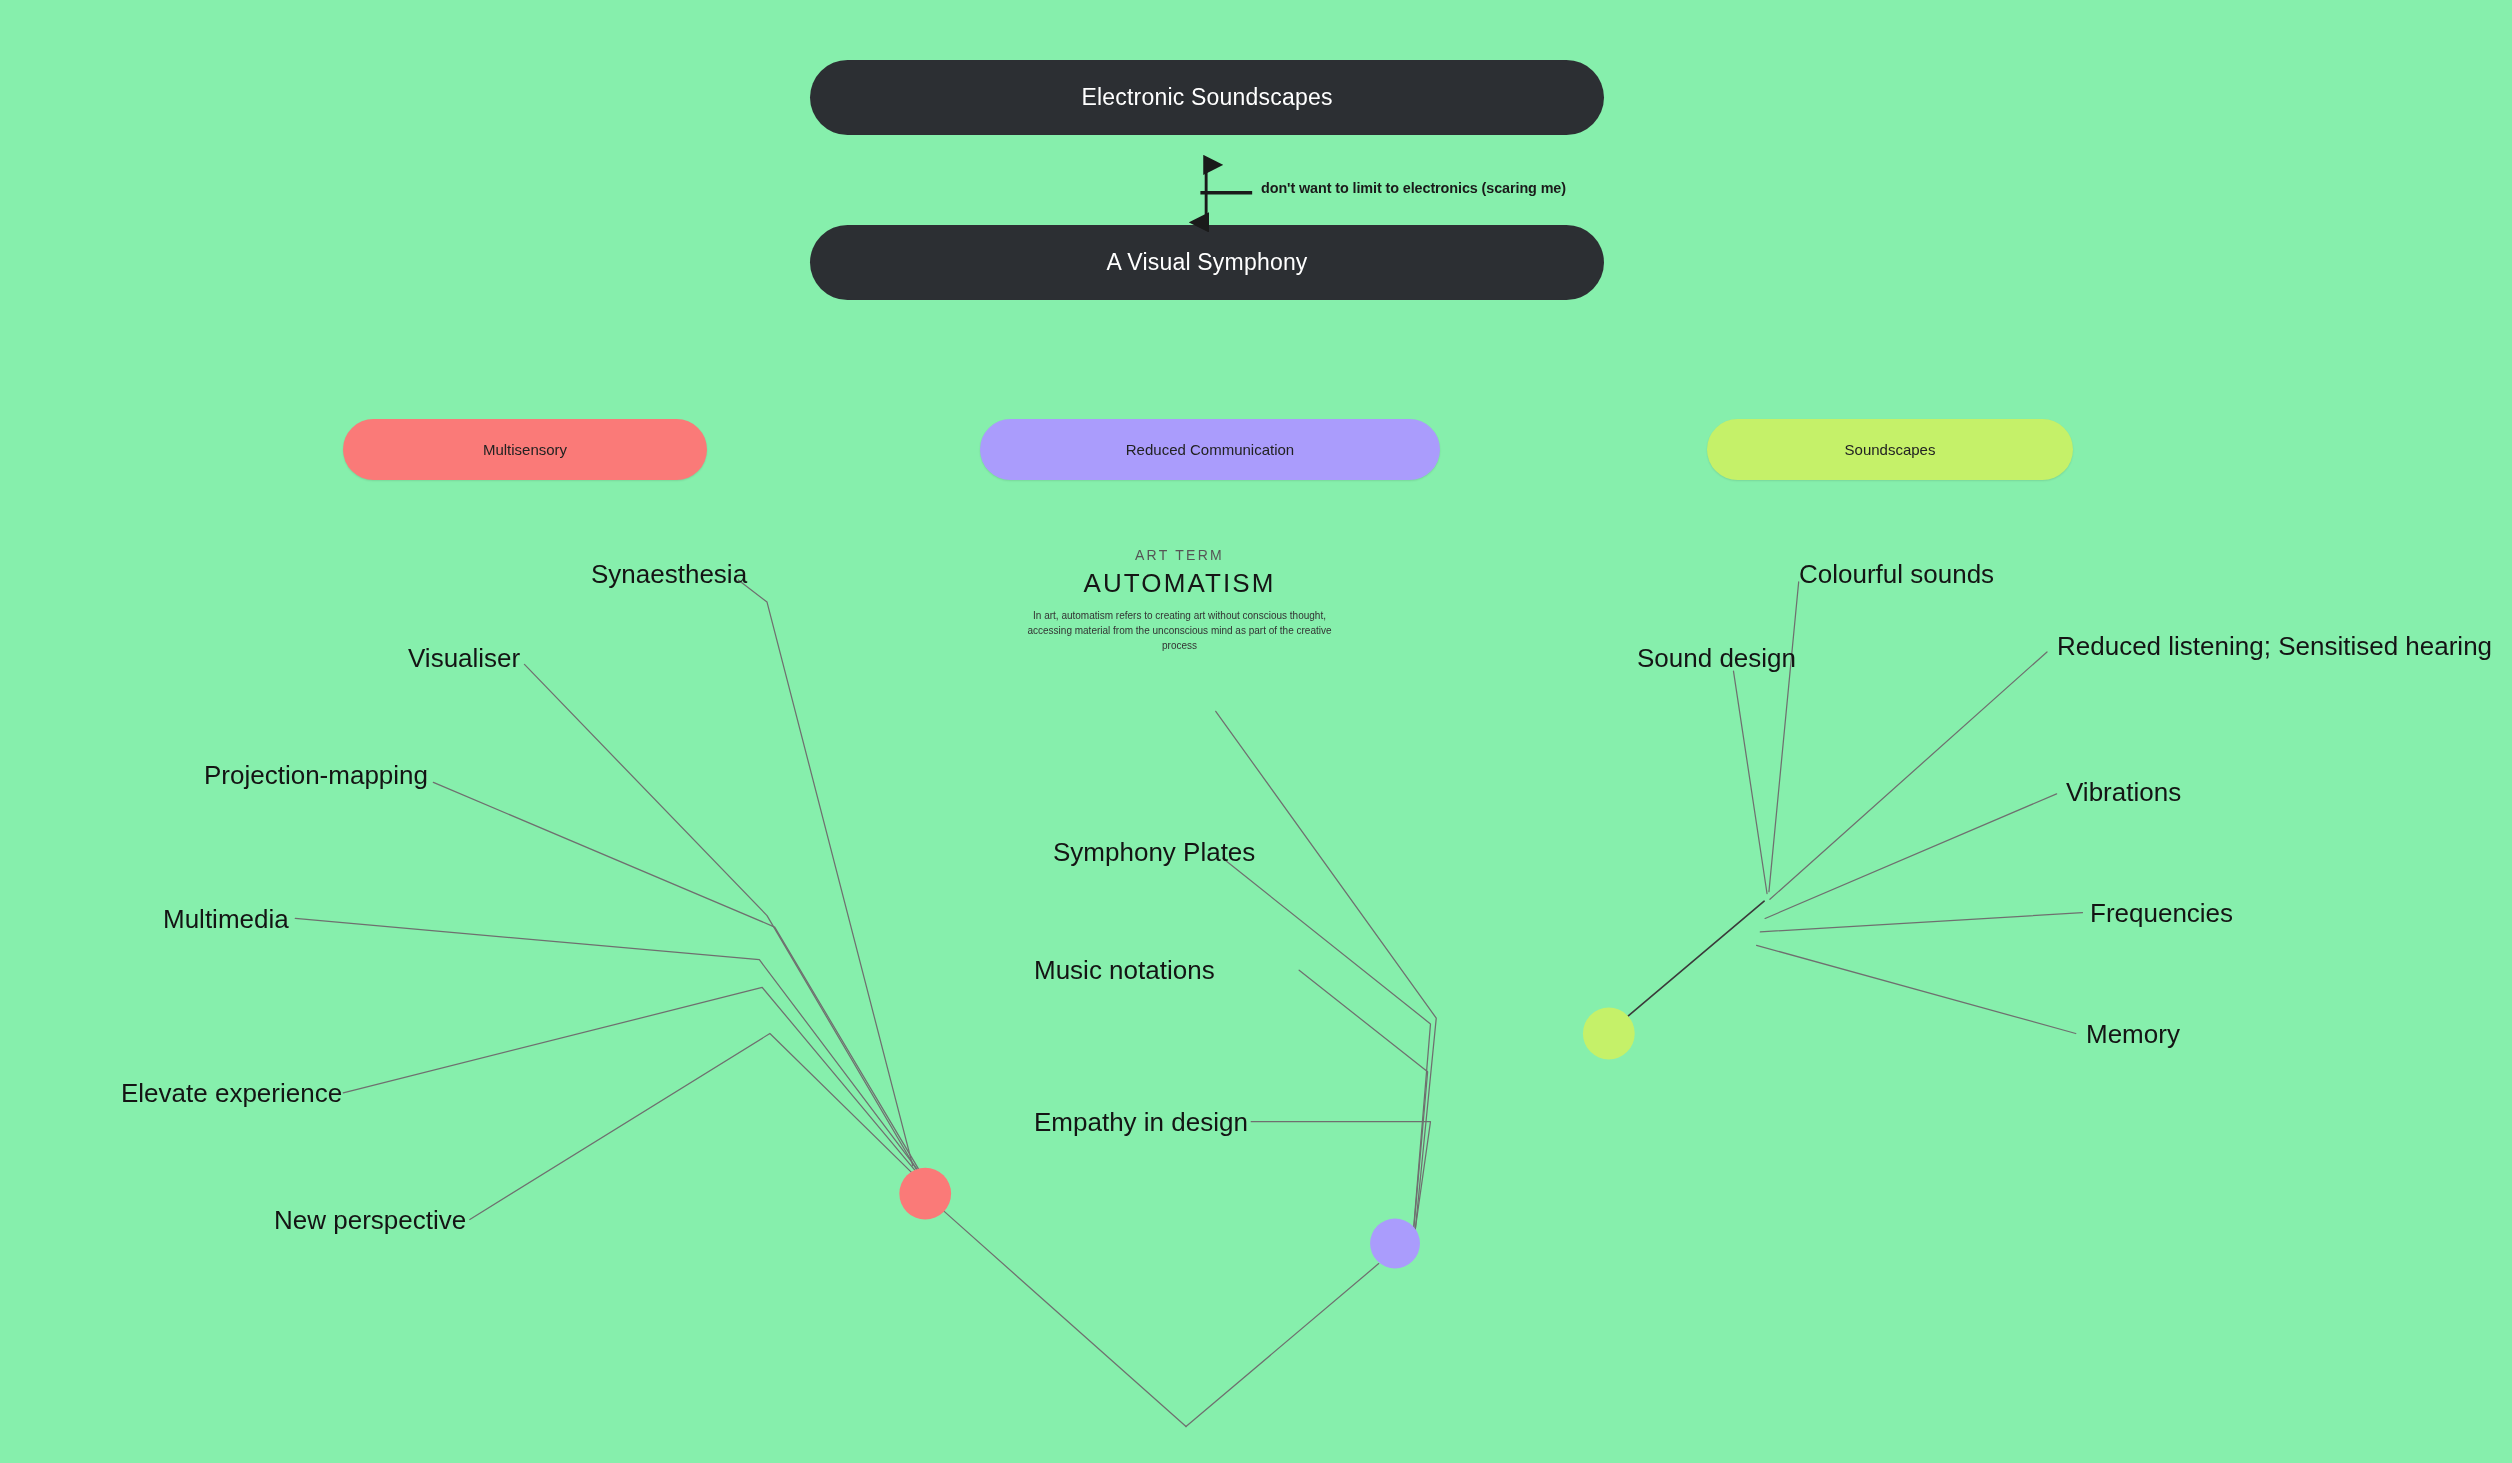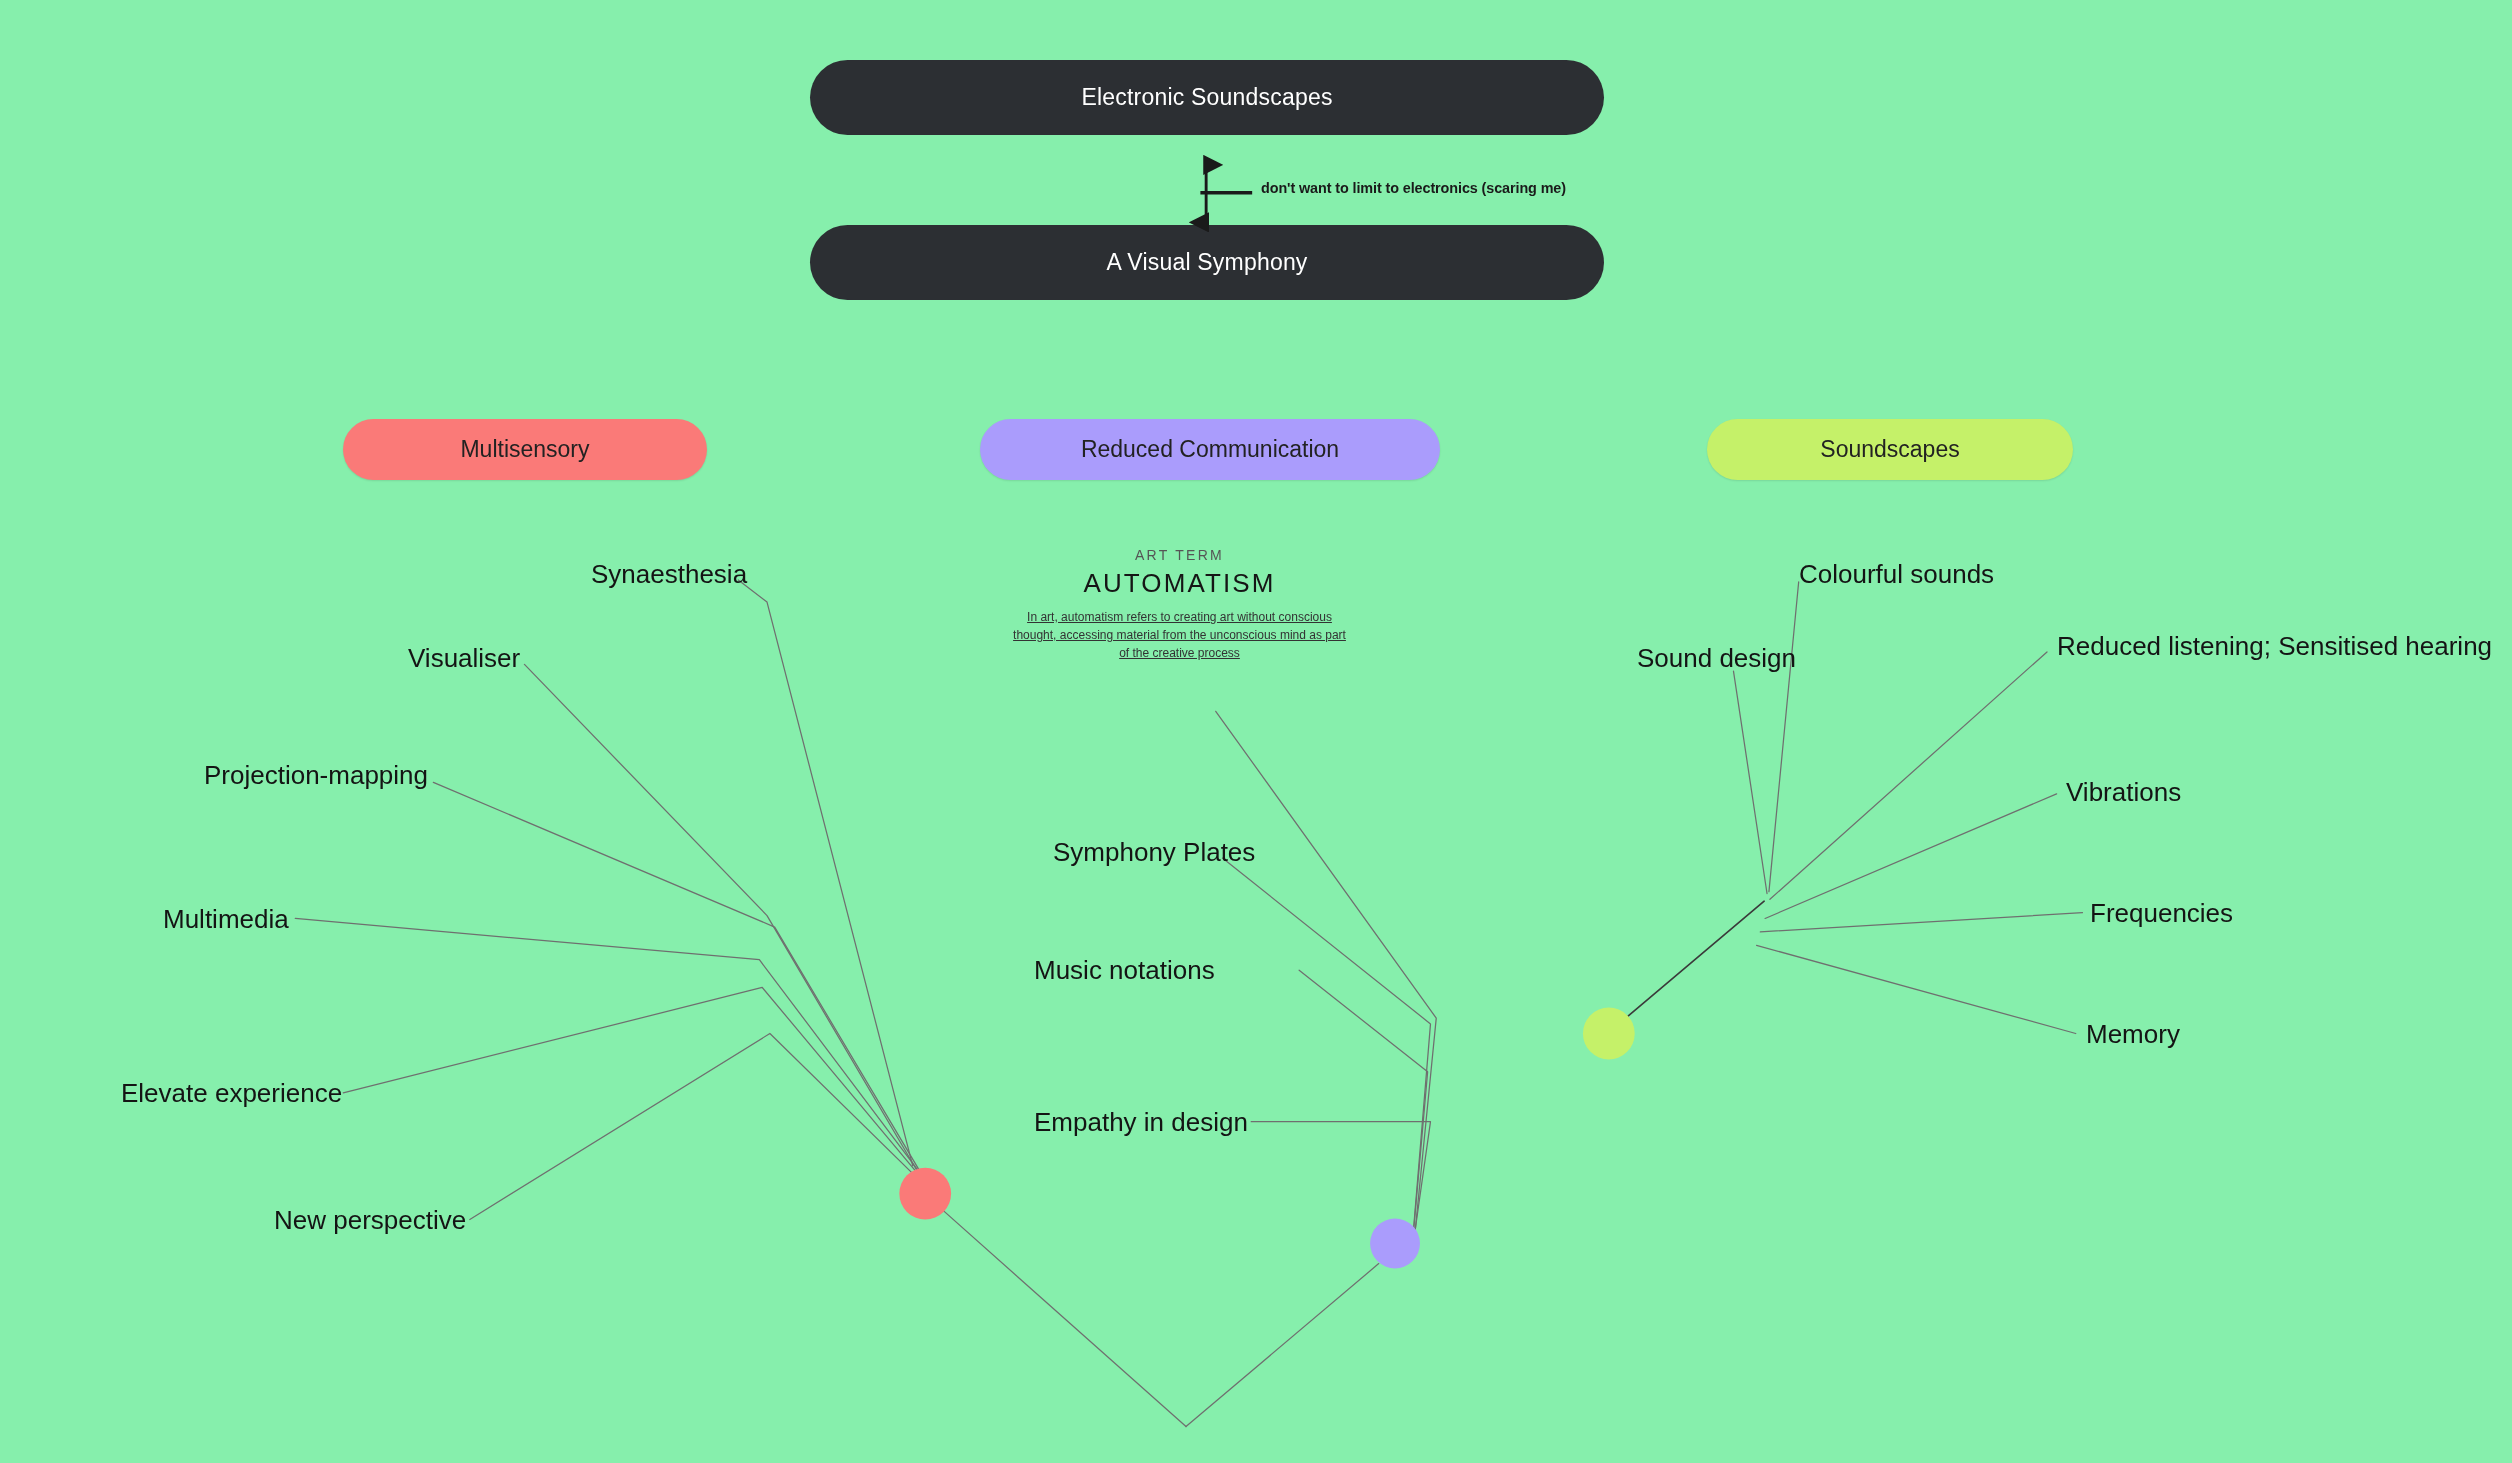--- a/index.html
+++ b/index.html
@@ -57,21 +57,21 @@
     letter-spacing: -0.1px;
   }
 
   
   .category-pill {
     position: absolute;
     display: flex;
     align-items: center;
     justify-content: center;
     border-radius: 958px;
-    font-size: 23px;
+    font-size: 15px;
     font-weight: 400;
     color: #222222;
     text-align: center;
     padding: 12px 25px;
     height: 61px;
     box-shadow: 0 1px 1.9px rgba(0,0,0,0.10);
   }
   #pill-multisensory {
     left: 343px; top: 419px;
     width: 364px;
@@ -104,25 +104,24 @@
     margin-bottom: 4.8px;
   }
   #art-term-title {
     font-size: 26px;
     letter-spacing: 2.1px;
     font-weight: 400;
     color: #151515;
     margin-bottom: 9px;
   }
   #art-term-body {
-    font-size: 12px;
+    font-size: 10px;
     line-height: 1.5;
     color: #333333;
     padding: 0 5.8px;
-    text-decoration: underline;
   }
 
   
   .leaf-label {
     position: absolute;
     font-size: 26px;
     font-weight: 400;
     color: #141414;
     white-space: nowrap;
     line-height: 1;

